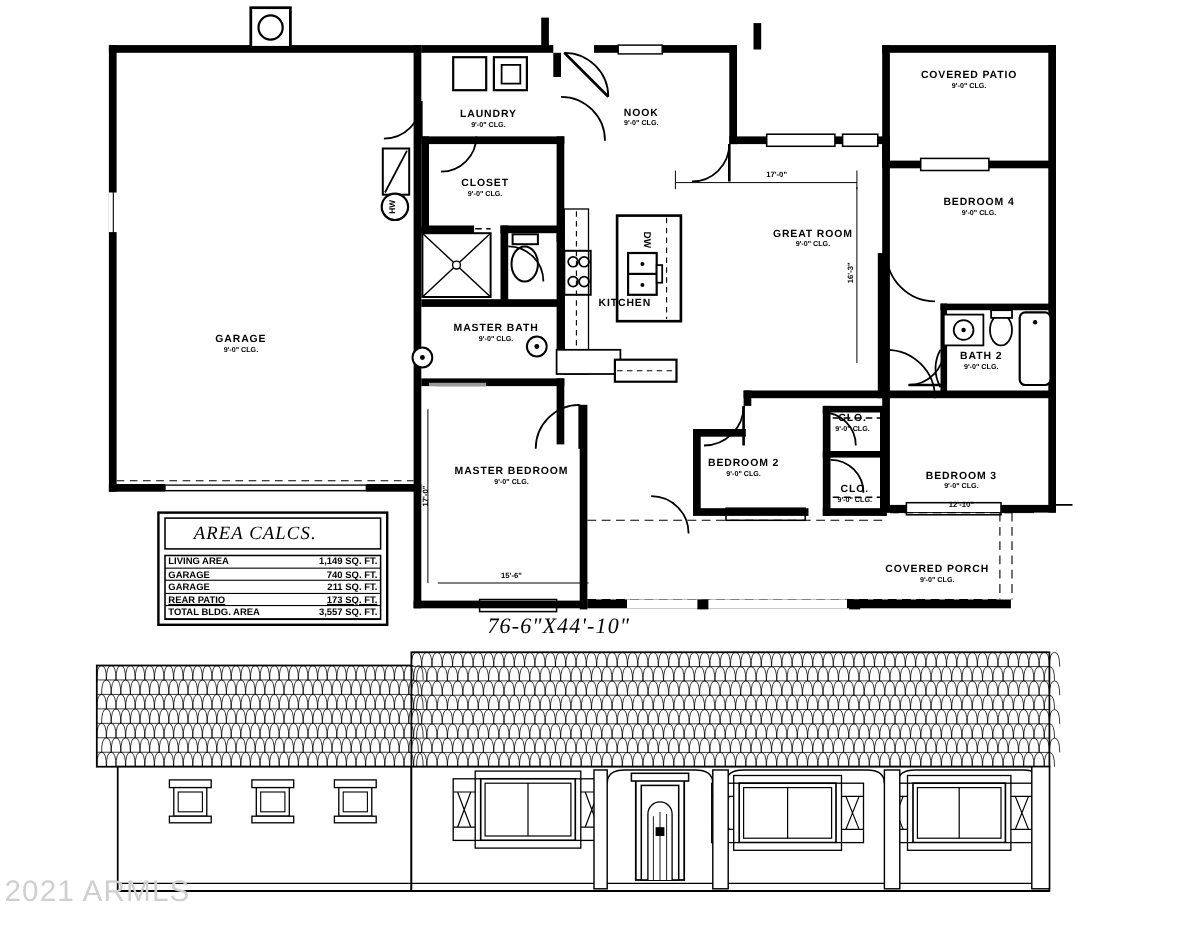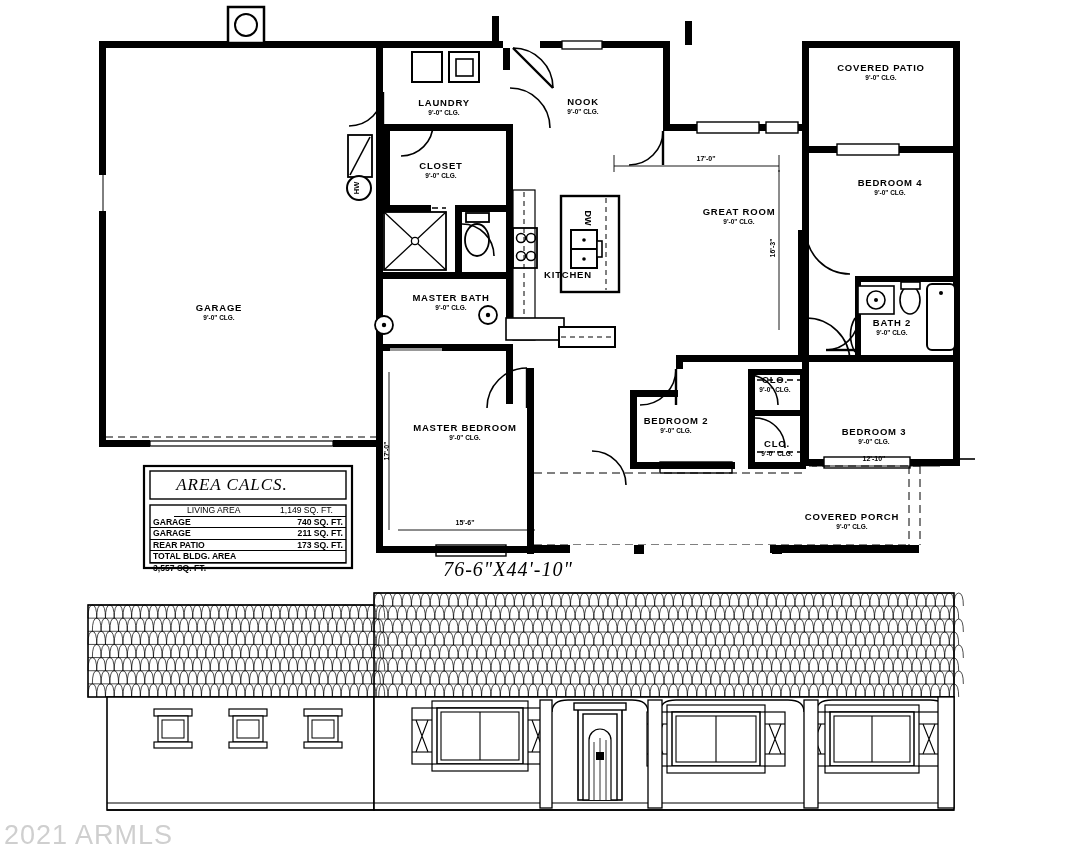--- a/index.html
+++ b/index.html
@@ -1119,39 +1119,39 @@
 
 </svg>
 
   <div style="position:absolute;left:388px;top:558px;width:240px;text-align:center;
               font-size:20px;font-style:italic;font-family:'Liberation Serif',serif;letter-spacing:1px;">76-6"X44'-10"</div>
 
   <div style="position:absolute;left:152px;top:475px;width:160px;text-align:center;
               font-size:17px;font-style:italic;font-family:'Liberation Serif',serif;letter-spacing:1px;">AREA CALCS.</div>
 
   <div id="calc-rows" style="position:absolute;left:150px;top:505px;width:196px;">
-      <div style="display: flex; justify-content: space-between; height: 11.6px; line-height: 11.6px; font-size: 8.6px; font-weight: normal; border-bottom: 1px solid rgb(0, 0, 0); padding: 0px 13px; box-sizing: border-box; margin-left: 24px;">
+      <div style="display: flex; justify-content: space-between; height: 11.6px; line-height: 11.6px; font-size: 8.6px; font-weight: bold; border-bottom: 1px solid rgb(0, 0, 0); padding: 0px 3px; box-sizing: border-box;">
         <span>LIVING AREA</span>
         <span>1,149 SQ. FT.</span>
       </div>
       <div style="display: flex; justify-content: space-between; height: 11.6px; line-height: 11.6px; font-size: 8.6px; font-weight: bold; border-bottom: 1px solid rgb(0, 0, 0); padding: 0px 3px; box-sizing: border-box;">
         <span>GARAGE</span>
         <span>740 SQ. FT.</span>
       </div>
       <div style="display: flex; justify-content: space-between; height: 11.6px; line-height: 11.6px; font-size: 8.6px; font-weight: bold; border-bottom: 1px solid rgb(0, 0, 0); padding: 0px 3px; box-sizing: border-box;">
         <span>GARAGE</span>
         <span>211 SQ. FT.</span>
       </div>
-      <div style="display: flex; justify-content: space-between; height: 11.6px; line-height: 11.6px; font-size: 8.6px; font-weight: bold; border-bottom: 1px solid rgb(0, 0, 0); padding: 0px 3px; box-sizing: border-box;">
+      <div style="display: flex; justify-content: space-between; height: 11.6px; line-height: 11.6px; font-size: 8.6px; font-weight: bold; border-bottom: 1px solid rgb(0, 0, 0); padding: 0px 3px; box-sizing: border-box; text-decoration: underline;">
         <span>REAR PATIO</span>
         <span>173 SQ. FT.</span>
       </div>
-      <div style="display: flex; justify-content: space-between; height: 11.6px; line-height: 11.6px; font-size: 8.6px; font-weight: bold; border-bottom: 1px solid rgb(0, 0, 0); padding: 0px 3px; box-sizing: border-box; flex-direction: column;">
+      <div style="display: flex; justify-content: space-between; height: 11.6px; line-height: 11.6px; font-size: 8.6px; font-weight: bold; border-bottom: 1px solid rgb(0, 0, 0); padding: 0px 3px; box-sizing: border-box;">
         <span>TOTAL BLDG. AREA</span>
         <span>3,557 SQ. FT.</span>
       </div>
     </div>
 
 
-  <div style="position:absolute;left:4px;top:820px;font-size:27px;color:#cfcfcf;
+  <div style="position:absolute;left:4px;top:795px;font-size:27px;color:#cfcfcf;
               font-family:'Liberation Sans',sans-serif;letter-spacing:1px;">2021 ARMLS</div>
 
 </div>
 
 </body></html>

